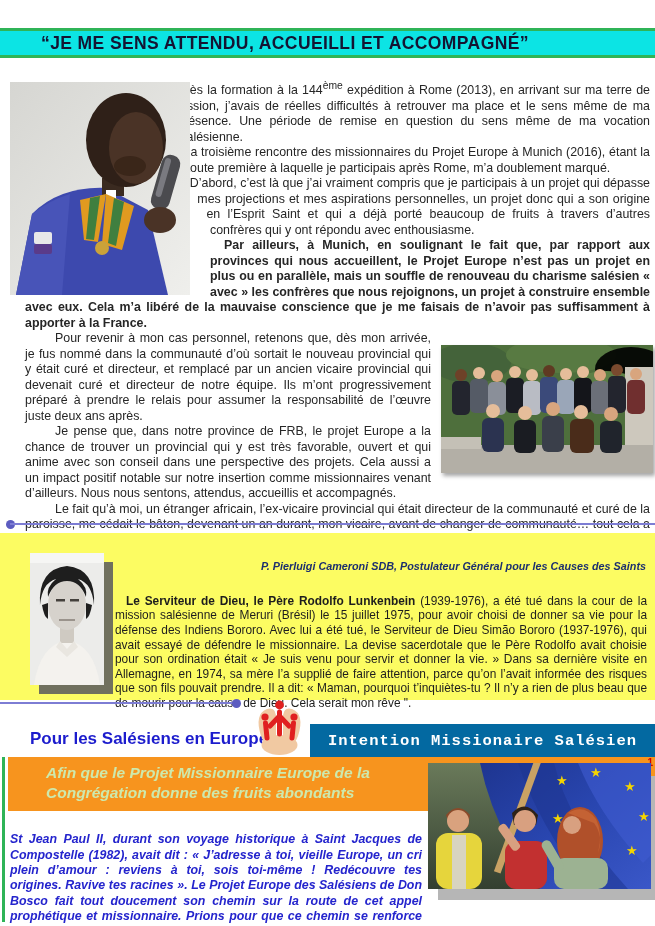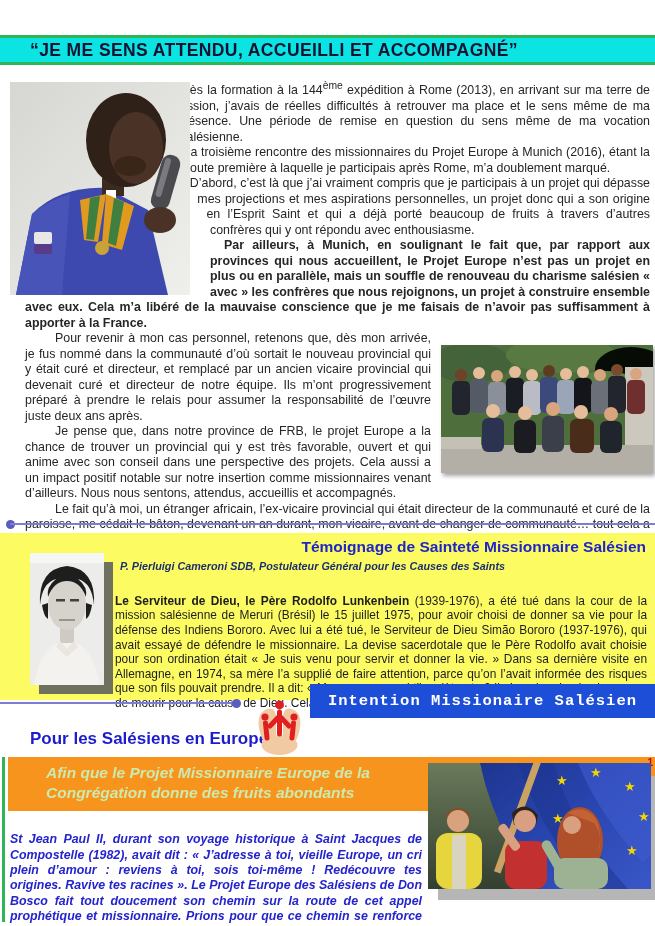--- a/index.html
+++ b/index.html
@@ -5,21 +5,21 @@
   html,body{margin:0;padding:0;}
   body{
     width:655px;height:926px;position:relative;background:#ffffff;
     font-family:"Liberation Sans", sans-serif;color:#222;overflow:hidden;
   }
 
   
   .header-bar{
     position:absolute;top:28px;left:0;width:655px;height:30px;
     background:#0ce4e4;border-top:3px solid #2fb457;border-bottom:3px solid #2fb457;
-    display:flex;align-items:center;padding-left:30px;box-sizing:border-box;margin-top:7px;
+    display:flex;align-items:center;padding-left:41px;box-sizing:border-box;
   }
   .header-title{font-size:17.5px;font-weight:bold;color:#141432;letter-spacing:.4px;}
 
   
   .article{
     position:absolute;top:78px;left:25px;width:625px;
     font-size:12.4px;line-height:15.5px;text-align:justify;color:#262626;
   }
   .article p{margin:0;}
   .article p.ind-sm{text-indent:14px;font-weight:bold;}
@@ -54,40 +54,40 @@
 
   
   .yellow-box{
     position:absolute;top:533px;left:0;width:655px;height:167px;background:#fcfc62;
   }
   .testimony-title{
     position:absolute;top:5px;right:9px;left:120px;text-align:right;
     color:#1f25c8;font-size:15.5px;font-weight:bold;
   }
   .testimony-subtitle{
-    position:absolute;top:27px;right:9px;left:120px;text-align:left;
+    position:absolute;top:27px;right:9px;left:120px;text-align:right;
     color:#1c2f6e;font-size:10.8px;font-weight:bold;font-style:italic;
   }
   .testimony-body{
     position:absolute;top:49px;left:115px;right:8px;text-align:justify;
     font-size:11.9px;line-height:14.6px;color:#1d1d1d;
   }
-  .testimony-body .lead{font-weight:bold;}
+  .testimony-body .lead{font-weight:bold;margin-left:11px;}
   .portrait{
     position:absolute;left:30px;top:20px;width:74px;height:132px;background:#ececea;
     box-shadow:9px 9px 0 #70705e;
   }
 
   
   .left-label{
     position:absolute;top:729px;left:30px;color:#1c1ccd;font-size:17px;font-weight:bold;
   }
   .missions-icon{position:absolute;top:698px;left:251px;width:57px;height:59px;}
   .teal-bar{
-    position:absolute;top:684px;left:310px;width:345px;height:34px;background:#1d4ed8;
+    position:absolute;top:724px;left:310px;width:345px;height:34px;background:#0369a1;
     display:flex;align-items:center;justify-content:center;
   }
   .teal-bar span{
     color:#ffffff;font-family:"Liberation Mono", monospace;font-size:15.5px;
     font-weight:bold;letter-spacing:1px;white-space:nowrap;
   }
 
   .orange-bar{
     position:absolute;top:757px;left:8px;width:647px;height:54px;background:#f7941e;
     box-sizing:border-box;padding:6px 0 0 38px;
@@ -236,21 +236,20 @@
       <path d="M30 88 L37 96 L44 88 L48 94 L37 104 L26 94 Z" fill="#e9e6e0"></path>
       <ellipse cx="37" cy="52" rx="19" ry="25" fill="#d6d2cc"></ellipse>
       <path d="M10 52 Q8 16 37 13 Q66 16 64 52 Q62 30 48 26 Q58 34 56 44 Q50 28 37 28 Q24 28 18 44 Q16 34 26 26 Q12 30 10 52 Z" fill="#1e1e1e"></path>
       <path d="M12 52 Q14 64 18 66 L18 50 Z" fill="#1e1e1e"></path>
       <path d="M62 52 Q60 64 56 66 L56 50 Z" fill="#1e1e1e"></path>
       <rect x="26" y="46" width="9" height="2.5" fill="#44403c"></rect>
       <rect x="40" y="46" width="9" height="2.5" fill="#44403c"></rect>
       <rect x="29" y="66" width="16" height="2" fill="#9a938c"></rect>
     </svg>
   </div>
-  <div class="testimony-title">Témoignage de Sainteté Missionnaire Salésien</div>
   <div class="testimony-subtitle">P. Pierluigi Cameroni SDB, Postulateur Général pour les Causes des Saints</div>
   <p class="testimony-body"><span class="lead">Le Serviteur de Dieu, le Père Rodolfo Lunkenbein</span><span> (1939-1976), a été tué dans la cour de la mission salésienne de Meruri (Brésil) le 15 juillet 1975, pour avoir choisi de donner sa vie pour la défense des Indiens Bororo. Avec lui a été tué, le Serviteur de Dieu Simão Bororo (1937-1976), qui avait essayé de défendre le missionnaire. La devise sacerdotale que le Père Rodolfo avait choisie pour son ordination était « Je suis venu pour servir et donner la vie. » Dans sa dernière visite en Allemagne, en 1974, sa mère l’a supplié de faire attention, parce qu’on l’avait informée des risques que son fils pouvait prendre. Il a dit: « Maman, pourquoi t’inquiètes-tu ? Il n’y a rien de plus beau que de mourir pour la cause de Dieu. Cela serait mon rêve ".</span></p>
 </div>
 
 <div class="divider divider2">
   <span class="line"></span>
   <span class="dot"></span>
 </div>
 
 <div class="left-label">Pour les Salésiens en Europe</div>

